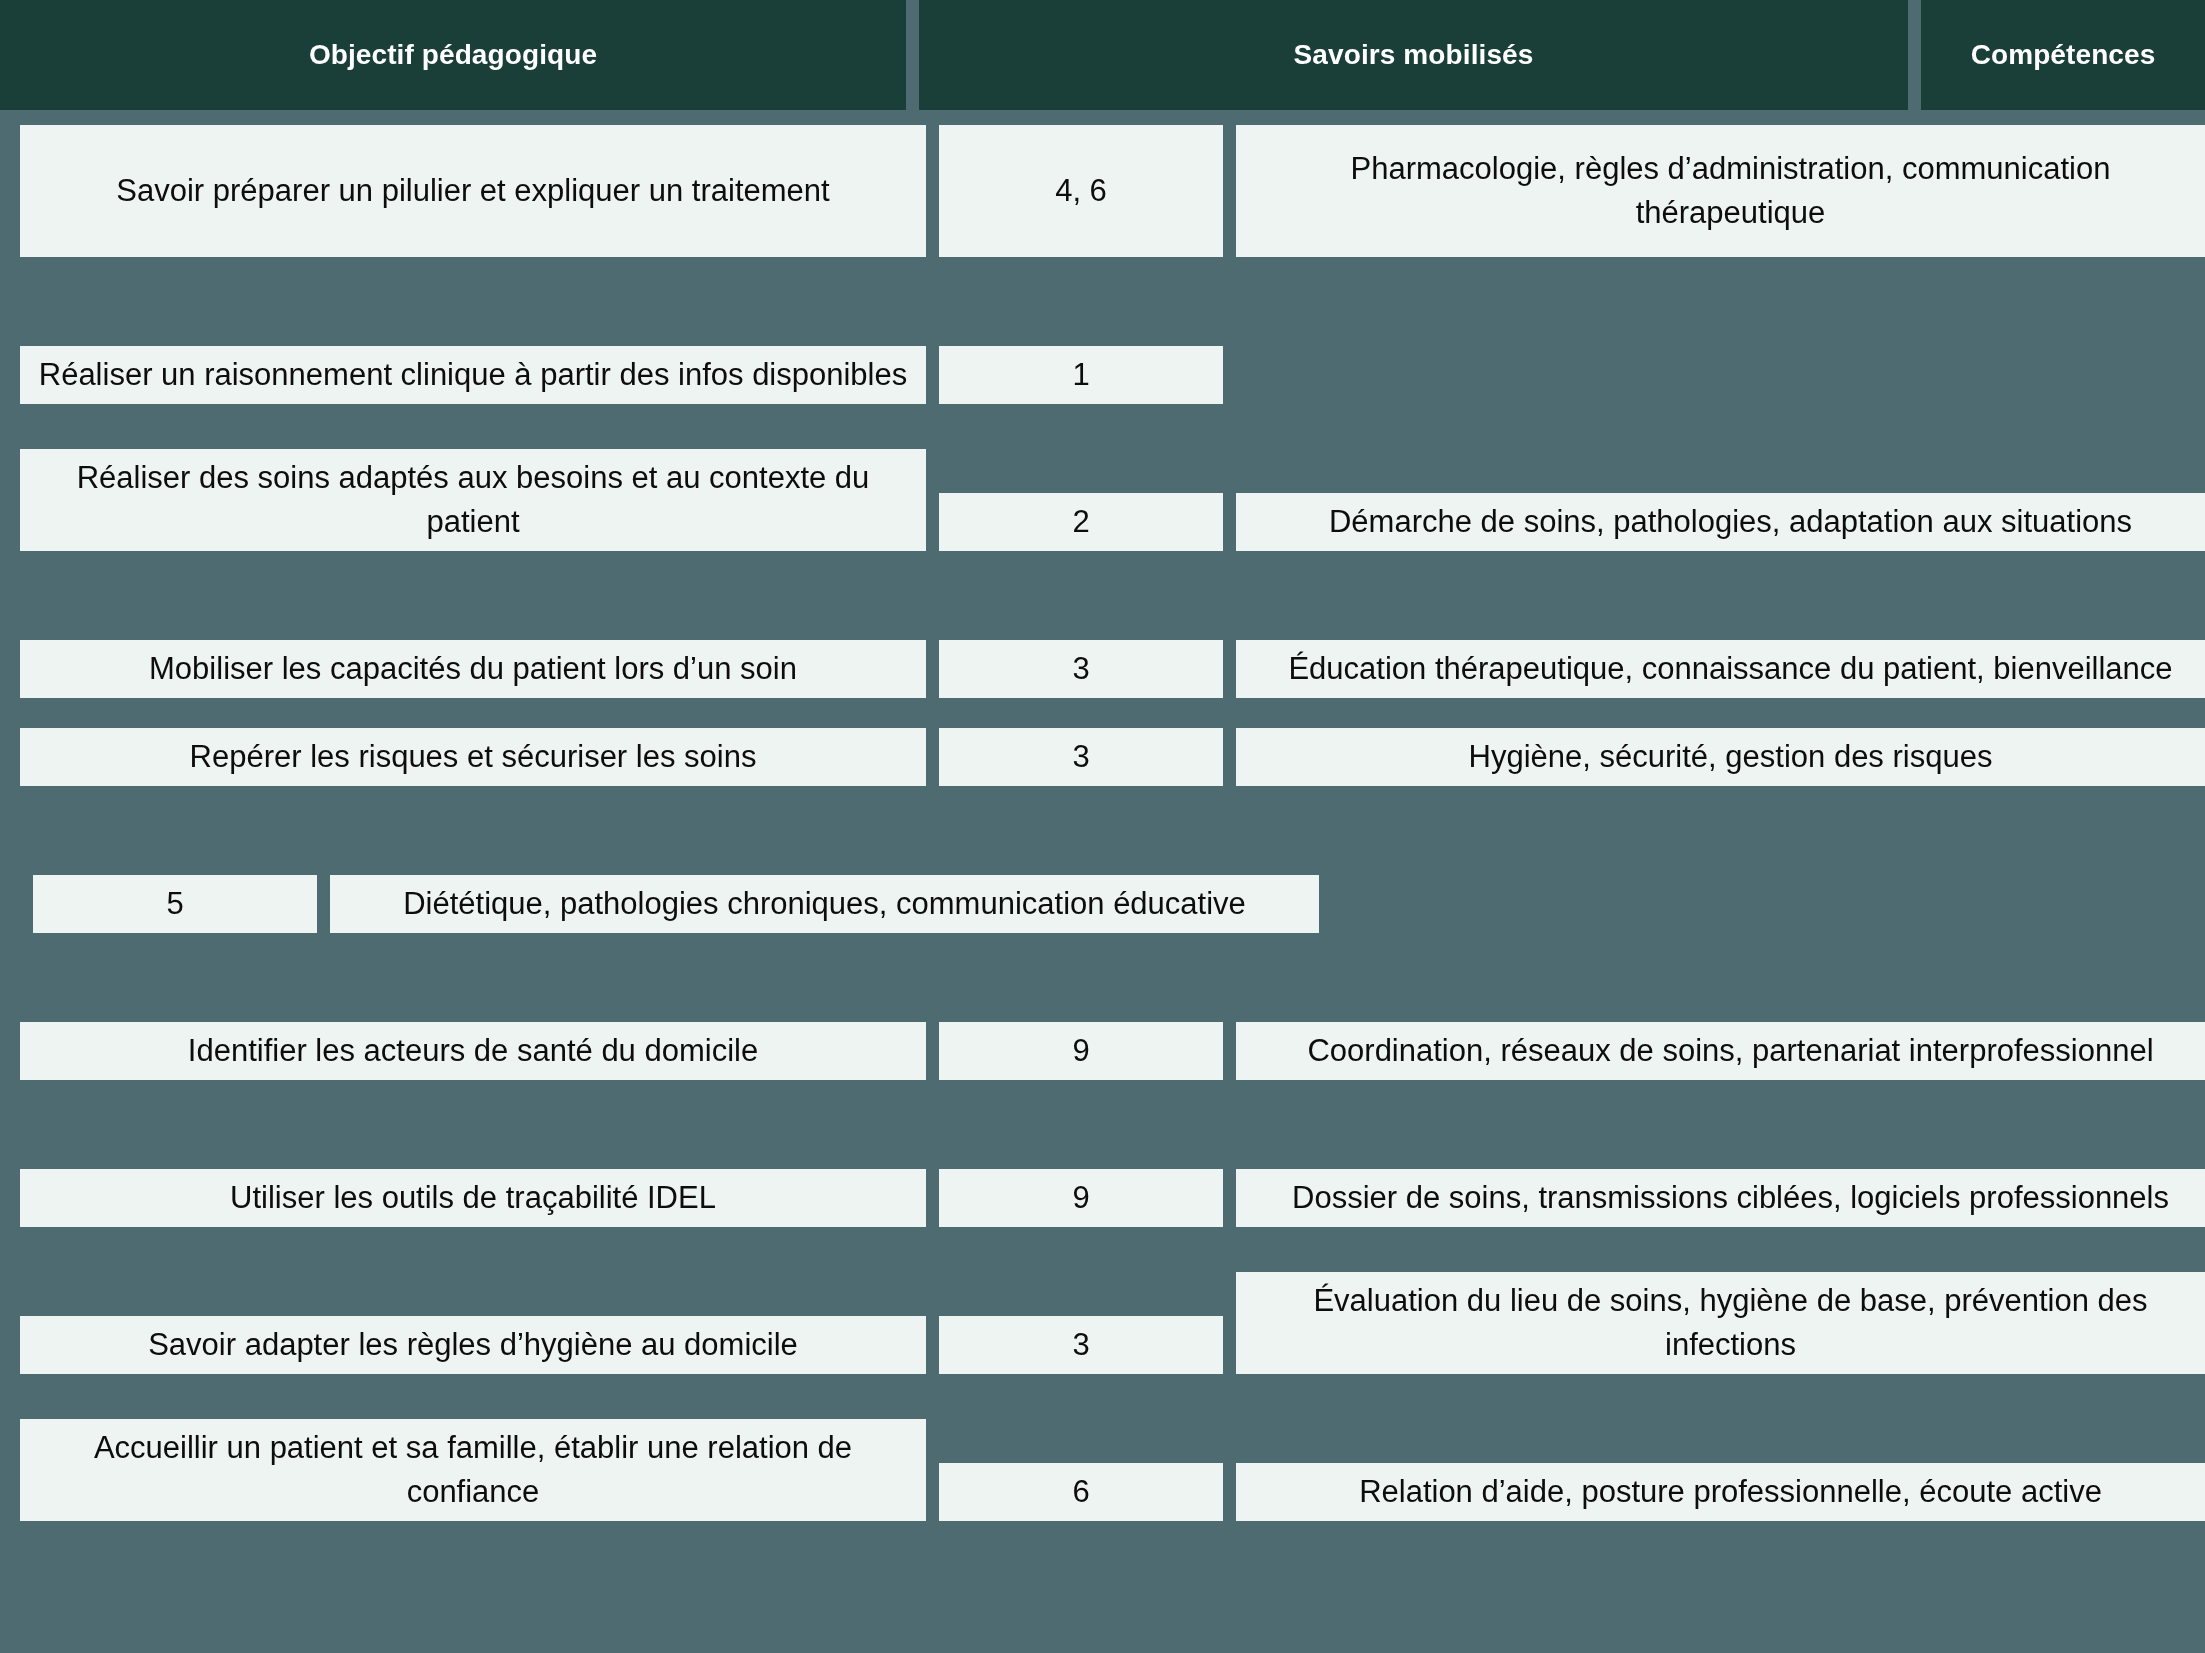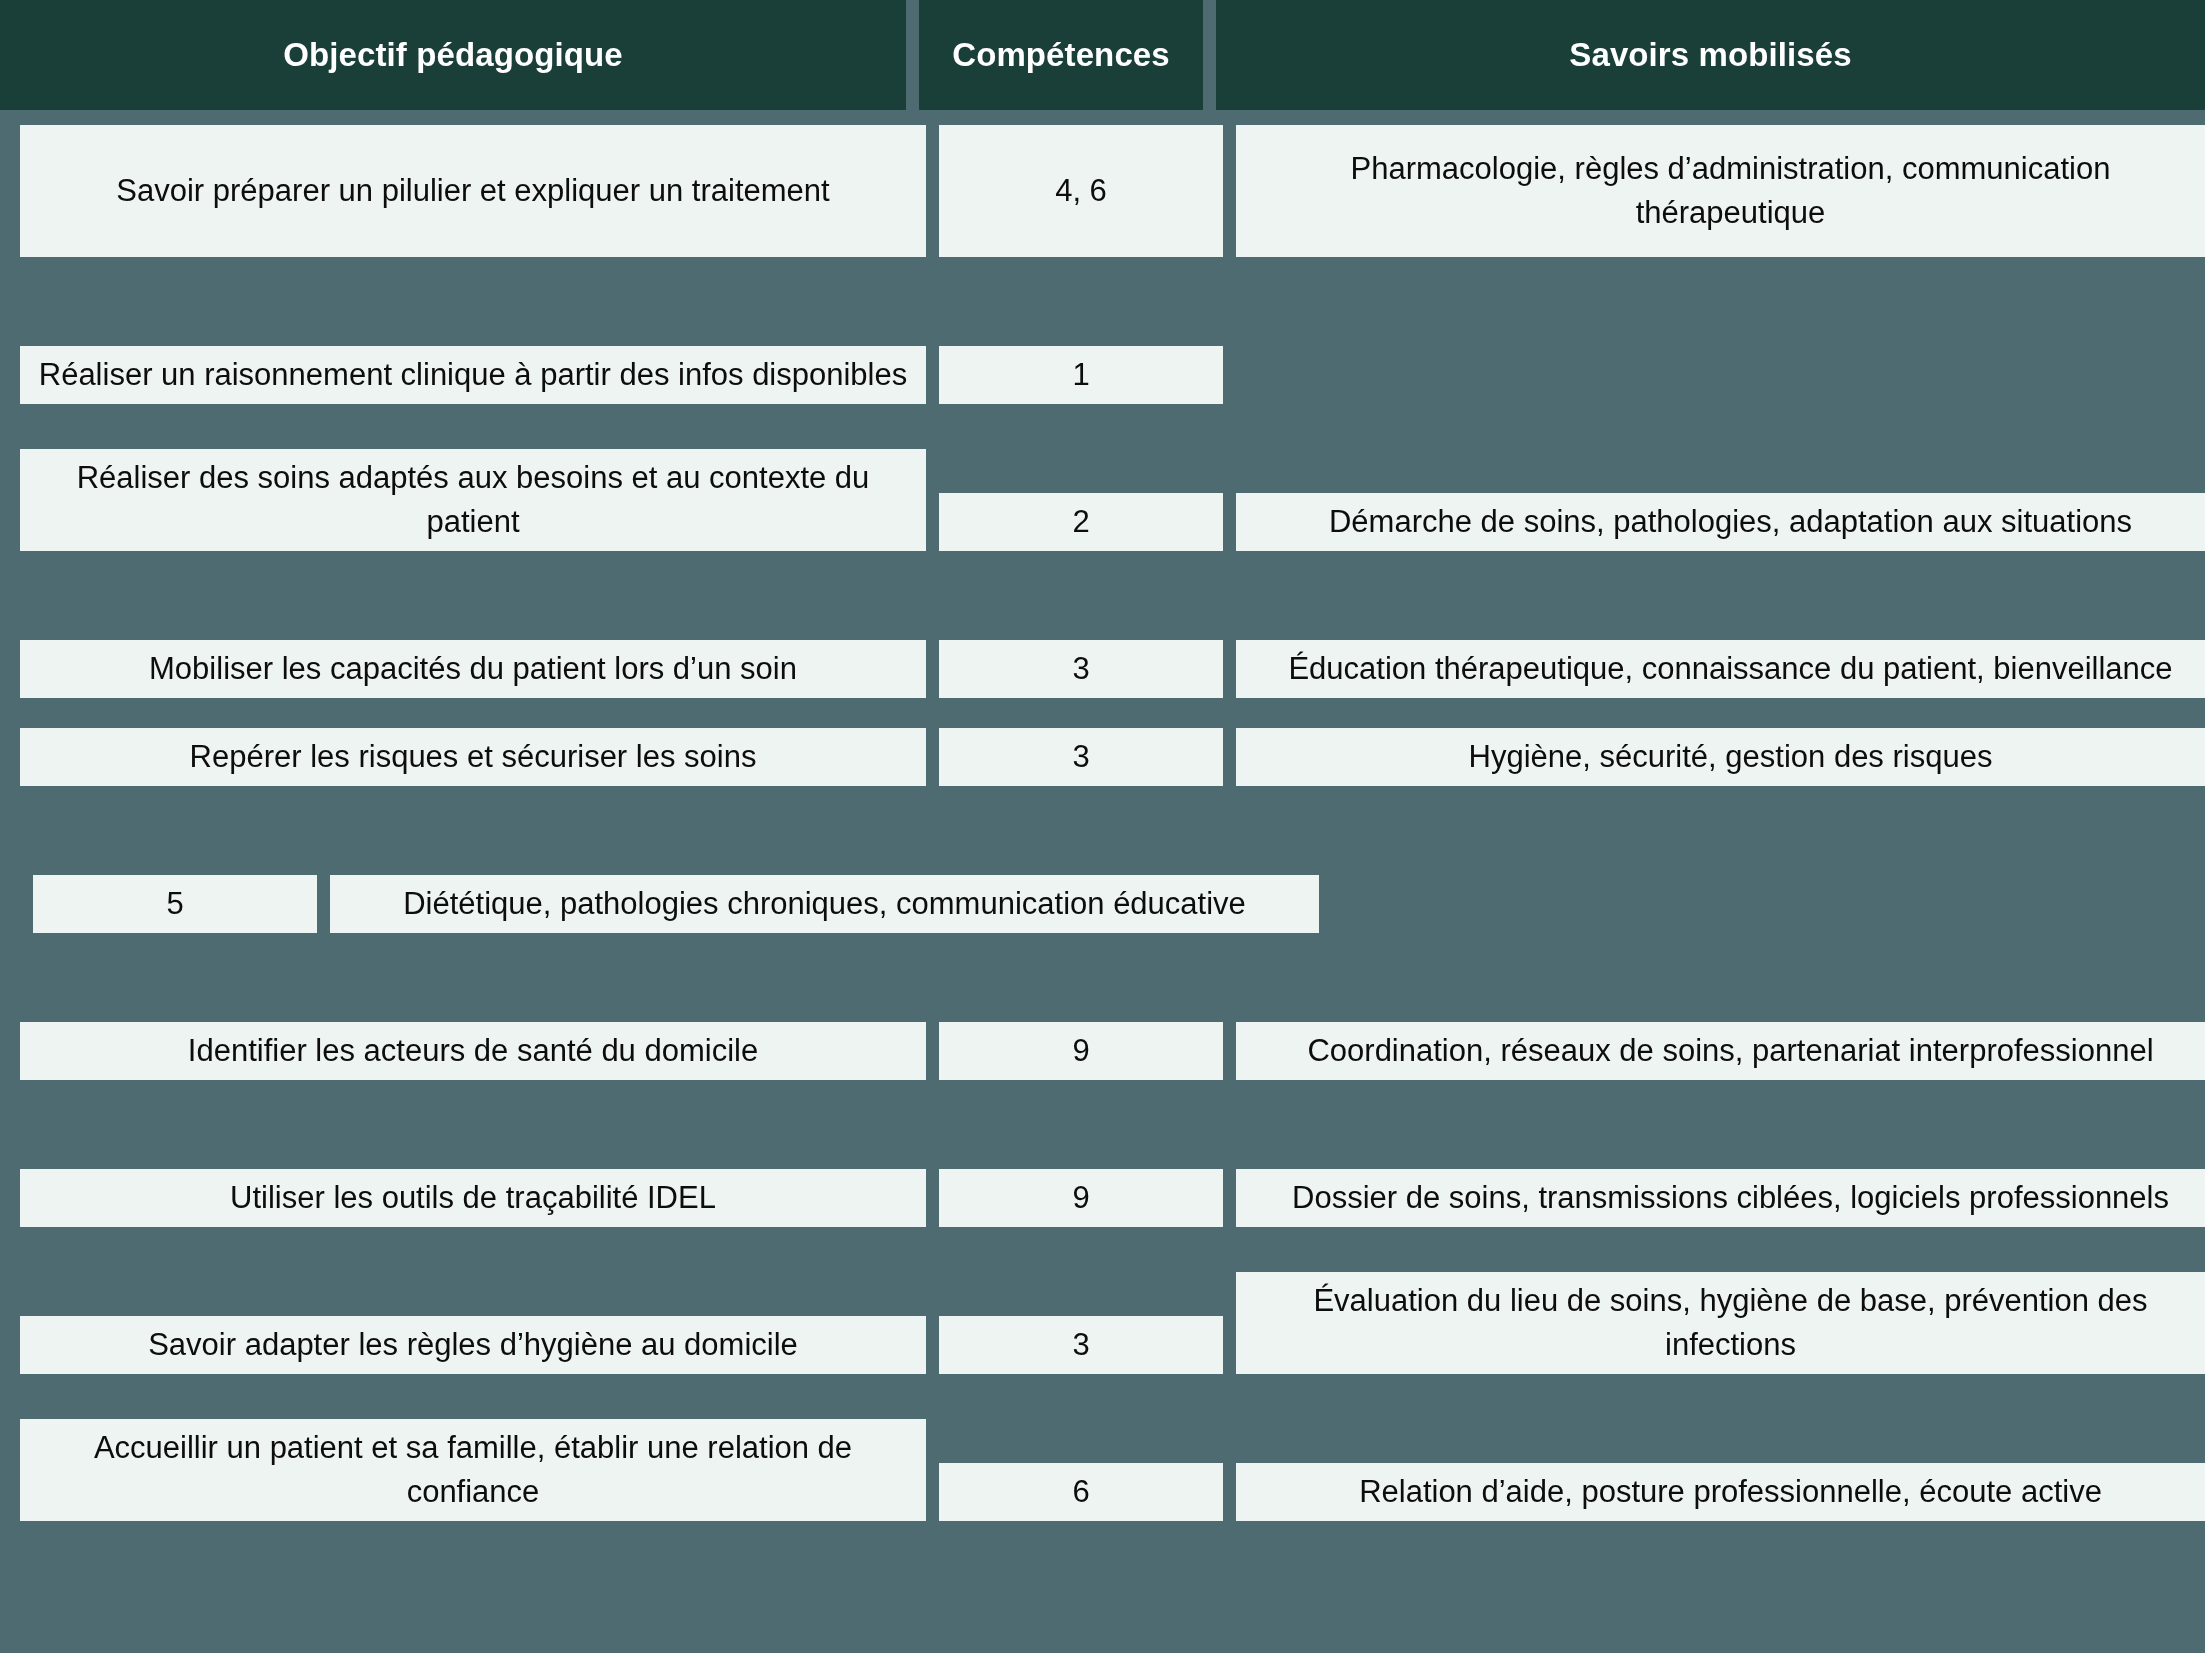--- a/index.html
+++ b/index.html
@@ -32,21 +32,21 @@
     background: #4E6B72;
   }
   .th {
     background: #1A3F38;
     color: #FFFFFF;
     display: flex;
     align-items: center;
     justify-content: center;
     text-align: center;
     font-weight: bold;
-    font-size: 33px;
+    font-size: 28px;
     letter-spacing: 0.1px;
     line-height: 1.15;
     box-sizing: border-box;
     padding: 0 12.4px;
   }
   .th-text { display: block; }
 
   
   .tbody {
     flex: 1 1 auto;
@@ -89,26 +89,26 @@
 </style>
 </head>
 <body>
 
 <div class="table">
 
   <div class="thead">
     <div class="th c1">
       <span class="th-text">Objectif pédagogique</span>
     </div>
+    <div class="th c3">
+      <span class="th-text">Savoirs mobilisés</span>
+    </div>
     <div class="th c2">
       <span class="th-text">Compétences</span>
     </div>
-    <div class="th c3">
-      <span class="th-text">Savoirs mobilisés</span>
-    </div>
   </div>
 
   <div class="tbody">
 
     <div class="tr h-tall">
       <div class="td c1">
           <span class="td-text">Savoir préparer un pilulier et expliquer un traitement</span>
         </div>
       <div class="td c2">
           <span class="td-text">4, 6</span>

